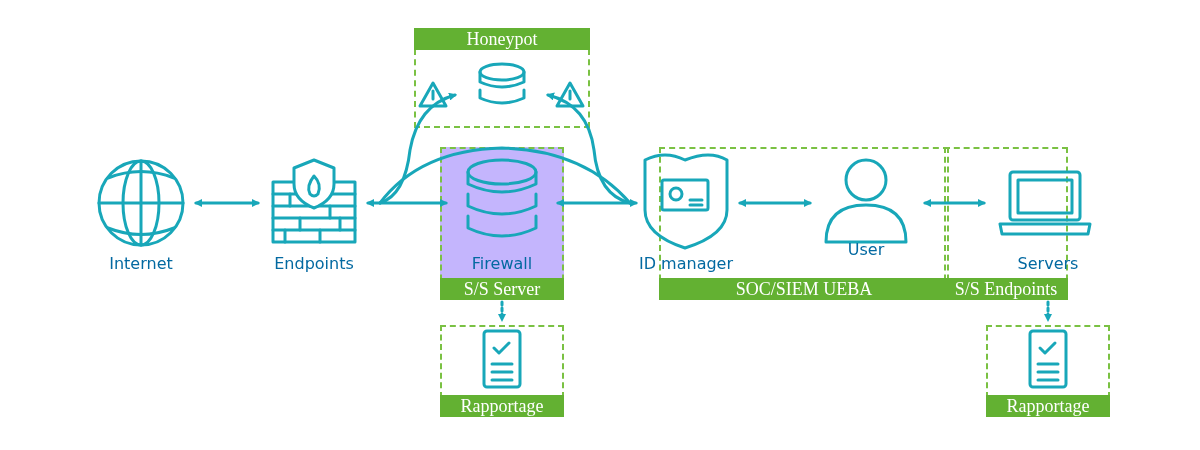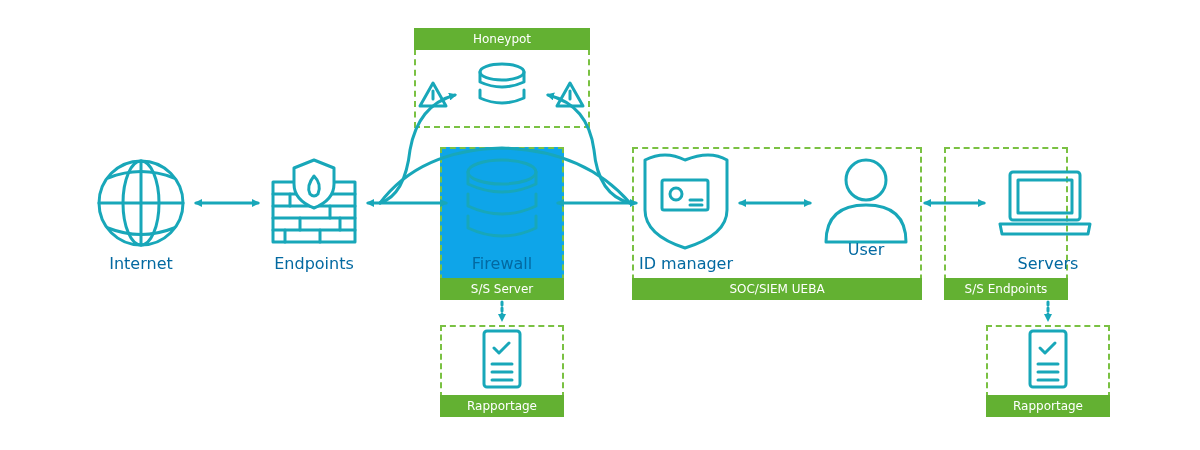--- a/index.html
+++ b/index.html
@@ -1,33 +1,33 @@
 <!DOCTYPE html>
 <html><head>
 <meta charset="utf-8">
 <style>
   html,body{margin:0;padding:0;background:#fff;}
   body{width:1200px;height:450px;position:relative;overflow:hidden;font-family:"DejaVu Sans","Liberation Sans",sans-serif;}
   svg.main{position:absolute;left:0;top:0;}
   .box{position:absolute;border:2px dashed #7ac143;box-sizing:border-box;}
-  .box.fill{background:#0ea5e9;}
-  .bar{position:absolute;left:-2px;right:-2px;bottom:-2px;height:22px;background:#63b132;color:#fff;font-size:12px;line-height:22px;text-align:center;}
+  .box.fill{background:#c4b5fd;}
+  .bar{position:absolute;left:-2px;right:-2px;bottom:-2px;height:22px;background:#63b132;color:#fff;font-size:18px;line-height:22px;text-align:center;font-family:Liberation Serif, serif;}
   .bar.top{top:-2px;bottom:auto;}
   .lbl{position:absolute;color:#0369a1;font-size:16px;text-align:center;width:120px;}
 </style>
 </head>
 <body>
 
 <div class="box" style="left:414px;top:28px;width:176px;height:100px;">
   <div class="bar top">Honeypot</div>
 </div>
 <div class="box fill" style="left:440px;top:147px;width:124px;height:153px;">
   <div class="bar">S/S Server</div>
 </div>
-<div class="box" style="left:632px;top:147px;width:290px;height:153px;">
+<div class="box" style="left:659px;top:147px;width:290px;height:153px;">
   <div class="bar">SOC/SIEM UEBA</div>
 </div>
 <div class="box" style="left:944px;top:147px;width:124px;height:153px;">
   <div class="bar">S/S Endpoints</div>
 </div>
 <div class="box" style="left:440px;top:325px;width:124px;height:92px;">
   <div class="bar">Rapportage</div>
 </div>
 <div class="box" style="left:986px;top:325px;width:124px;height:92px;">
   <div class="bar">Rapportage</div>

